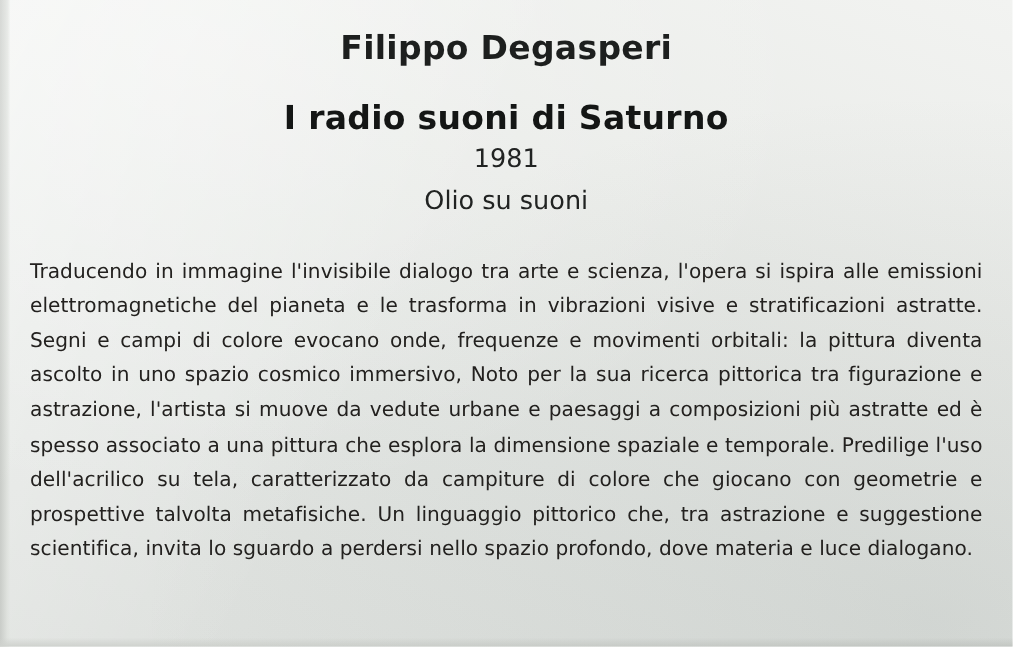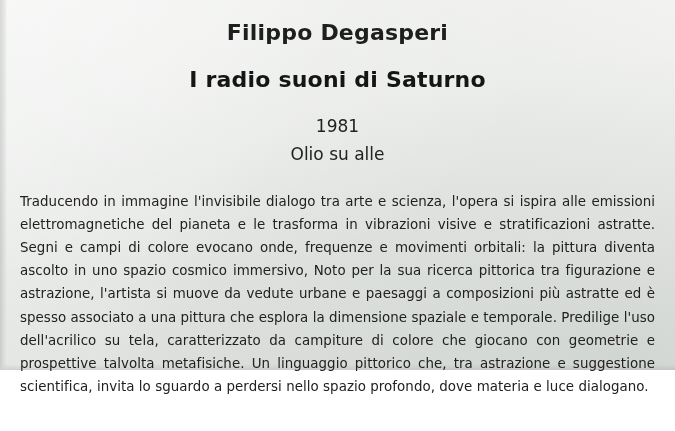--- a/index.html
+++ b/index.html
@@ -8,21 +8,21 @@
   }
   body {
     width: 675px;
     height: 431px;
     overflow: hidden;
     font-family: "DejaVu Sans", sans-serif;
   }
   .placard {
     position: relative;
     width: 675px;
-    height: 370px;
+    height: 431px;
     background:
       linear-gradient(118deg, rgba(255,255,255,0.55) 0%, rgba(255,255,255,0.0) 42%),
       linear-gradient(200deg, #f2f3f1 0%, #e9ebe8 35%, #e3e6e3 62%, #dcdfdc 100%);
     box-sizing: border-box;
     padding: 0;
   }
   
   .placard::after {
     content: "";
     position: absolute;
@@ -74,21 +74,21 @@
     font-weight: bold;
     font-size: 22px;
     color: #141615;
     margin-top: 22px;
     letter-spacing: 0.2px;
   }
   .year {
     font-family: "DejaVu Sans", sans-serif;
     font-size: 17px;
     color: #212322;
-    margin-top: 24px;
+    margin-top: 4px;
   }
   .medium {
     font-family: "DejaVu Sans", sans-serif;
     font-size: 17px;
     color: #212322;
     margin-top: 8px;
   }
 
   .description {
     margin: 26px 4px 0 4px;
@@ -106,18 +106,18 @@
 
 <div class="placard">
   <div class="edge-left"></div>
   <div class="edge-bottom"></div>
 
   <div class="content">
     <div class="title-block">
       <div class="artist">Filippo Degasperi</div>
       <div class="artwork-title">I radio suoni di Saturno</div>
       <div class="year">1981</div>
-      <div class="medium">Olio su alle</div>
+      <div class="medium">Olio su suoni</div>
     </div>
 
     <div class="description">Traducendo in immagine l'invisibile dialogo tra arte e scienza, l'opera si ispira alle emissioni elettromagnetiche del pianeta e le trasforma in vibrazioni visive e stratificazioni astratte. Segni e campi di colore evocano onde, frequenze e movimenti orbitali: la pittura diventa ascolto in uno spazio cosmico immersivo, Noto per la sua ricerca pittorica tra figurazione e astrazione, l'artista si muove da vedute urbane e paesaggi a composizioni più astratte ed è spesso associato a una pittura che esplora la dimensione spaziale e temporale. Predilige l'uso dell'acrilico su tela, caratterizzato da campiture di colore che giocano con geometrie e prospettive talvolta metafisiche. Un linguaggio pittorico che, tra astrazione e suggestione scientifica, invita lo sguardo a perdersi nello spazio profondo, dove materia e luce dialogano.</div>
   </div>
 </div>
 
 </body></html>

